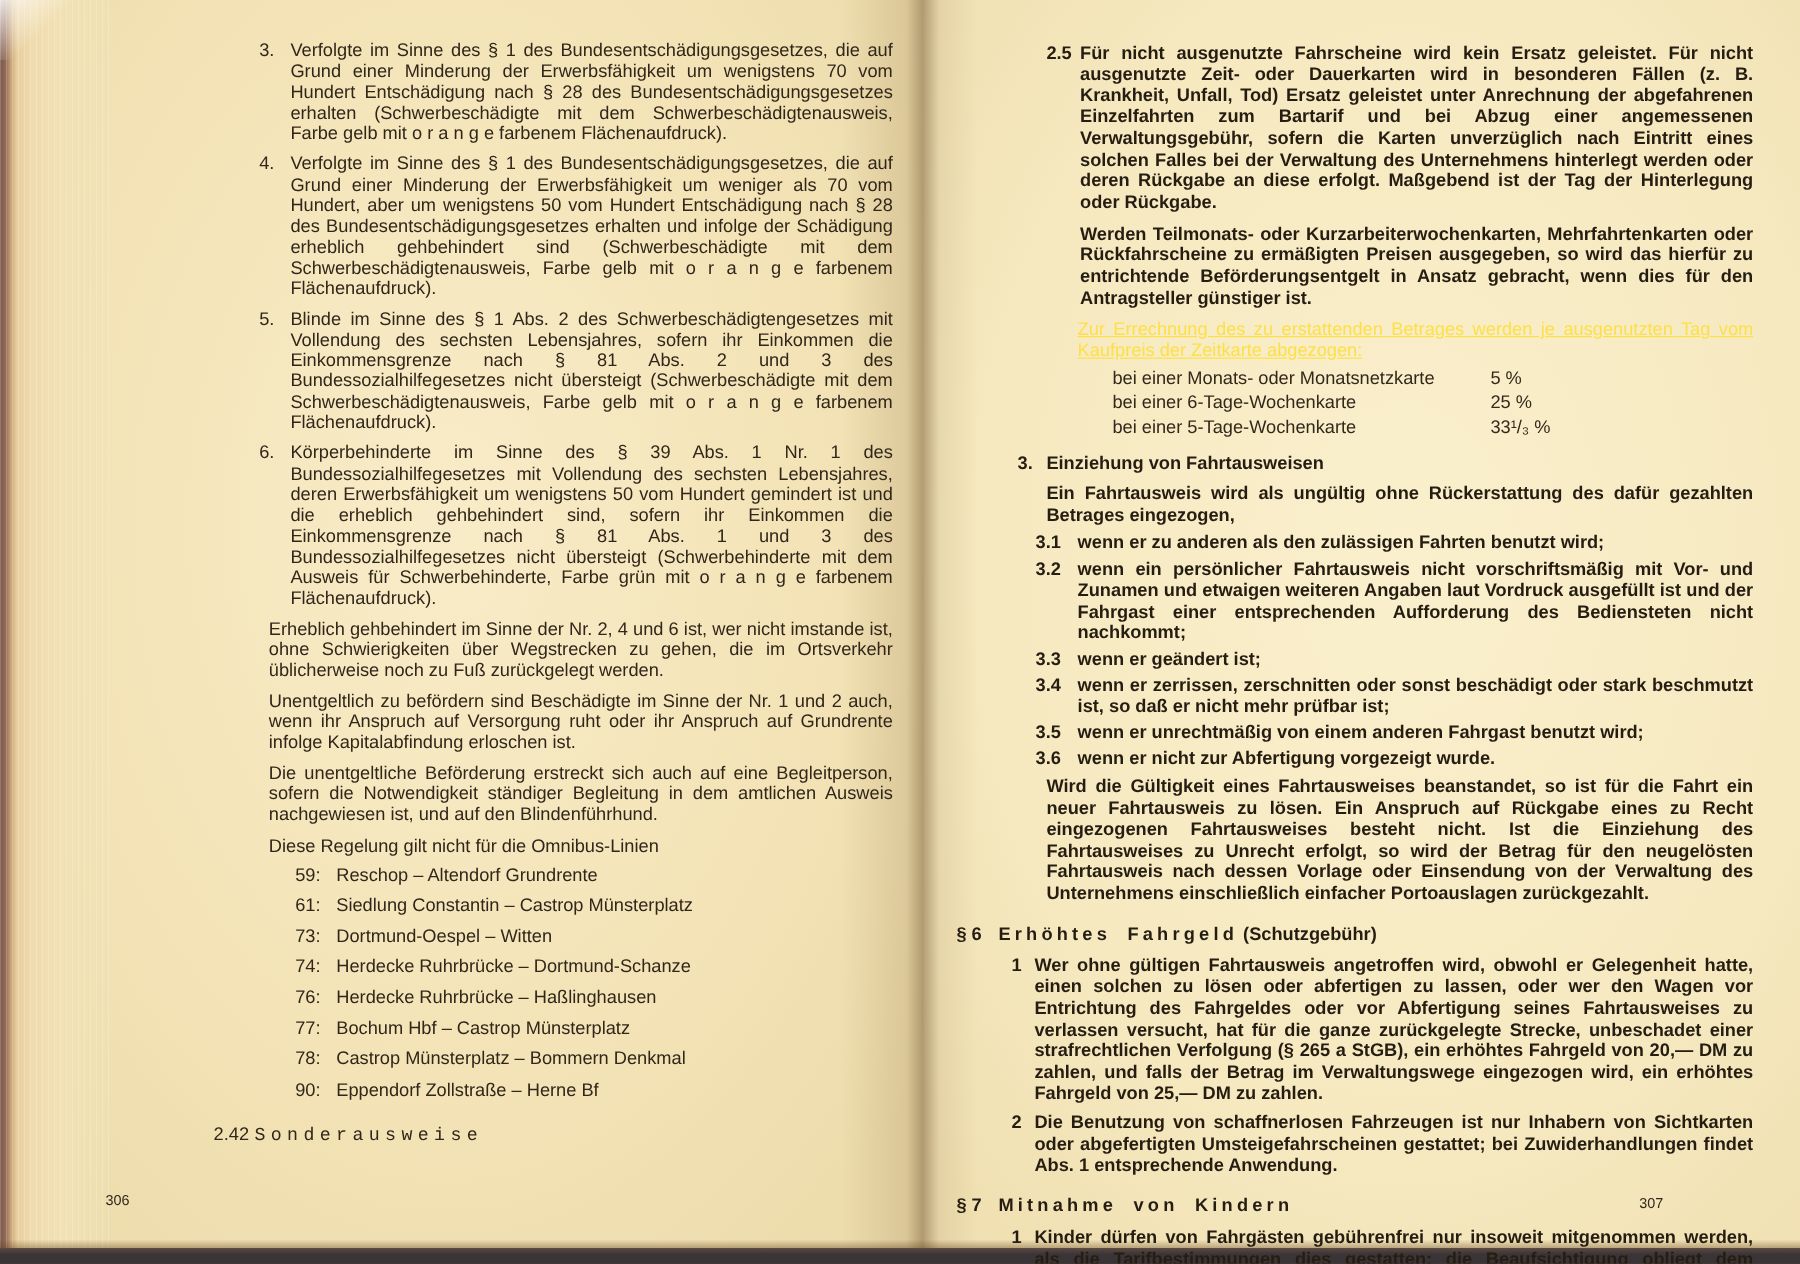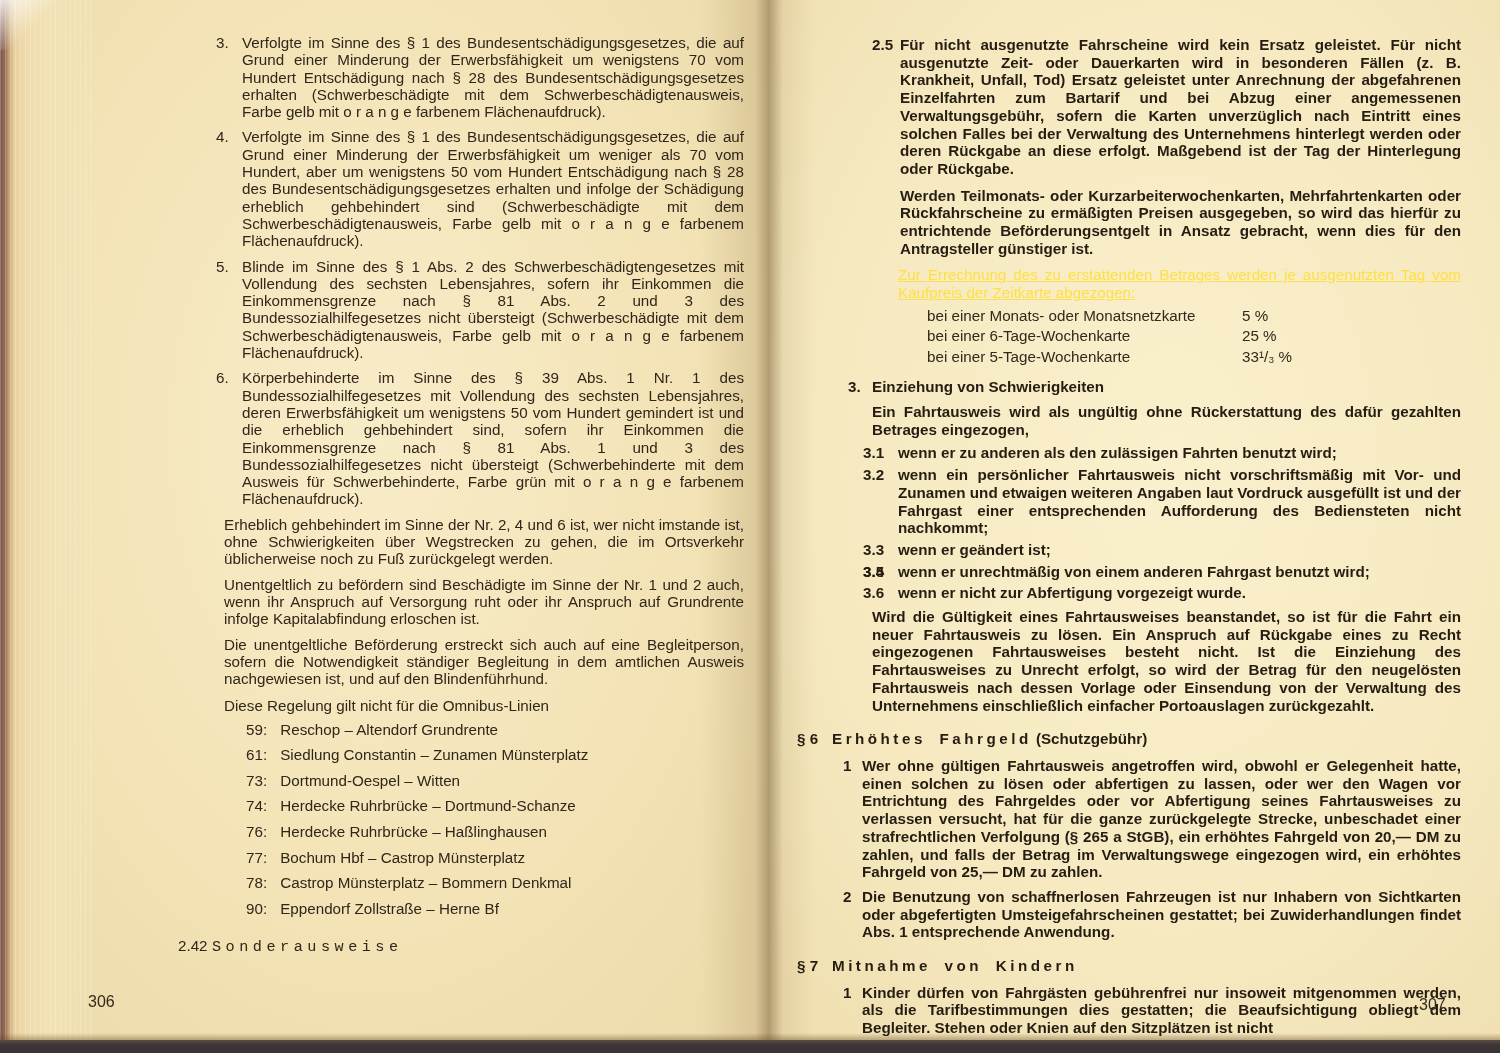--- a/index.html
+++ b/index.html
@@ -75,23 +75,23 @@
   .rp .body3 { padding-left:77px; text-align:justify; margin:6px 0; }
   .rp .it3 { position:relative; padding-left:103px; text-align:justify; margin:4px 0; }
   .rp .it3 .num { position:absolute; left:68px; top:0; }
   .rp .sh { position:relative; padding-left:37px; margin:16px 0 9px; }
   .rp .sh .num { position:absolute; left:2px; top:0; }
   .rp .sh .t { letter-spacing:3.5px; word-spacing:6px; }
   .rp .sh .ts { letter-spacing:0; word-spacing:1px; }
   .rp .sitem { position:relative; padding-left:67px; text-align:justify; margin:7px 0; }
   .rp .sitem .num { position:absolute; left:48px; top:0; }
   
-  .pagenum { position:absolute; font-size:16px; color:#32281c; }
+  .pagenum { position:absolute; font-size:12px; color:#32281c; }
   #pn-left  { left:88px;  top:993px; }
-  #pn-right { left:1419px; top:996px; }
+  #pn-right { left:1366px; top:996px; }
 </style>
 </head>
 <body>
 
 <div class="paper-left"></div>
 <div class="paper-right"></div>
 <div class="left-edge"></div>
 <div class="corner-light"></div>
 <div class="gutter"></div>
 <div class="bottom-shadow"></div>
@@ -121,21 +121,21 @@
   <div class="para">Die unentgeltliche Beförderung erstreckt sich auch auf eine Begleitperson, sofern die Notwendigkeit ständiger Begleitung in dem amtlichen Ausweis nachgewiesen ist, und auf den Blindenführhund.</div>
 
   <div class="intro">Diese Regelung gilt nicht für die Omnibus-Linien</div>
 
   <div class="busline">
     <span class="bnum">59:</span>
     <span>Reschop – Altendorf Grundrente</span>
   </div>
   <div class="busline">
     <span class="bnum">61:</span>
-    <span>Siedlung Constantin – Zunamen Münsterplatz</span>
+    <span>Siedlung Constantin – Castrop Münsterplatz</span>
   </div>
   <div class="busline">
     <span class="bnum">73:</span>
     <span>Dortmund-Oespel – Witten</span>
   </div>
   <div class="busline">
     <span class="bnum">74:</span>
     <span>Herdecke Ruhrbrücke – Dortmund-Schanze</span>
   </div>
   <div class="busline">
@@ -181,38 +181,39 @@
     <span>bei einer 6-Tage-Wochenkarte</span>
     <span class="tval">25 %</span>
   </div>
   <div class="trow">
     <span>bei einer 5-Tage-Wochenkarte</span>
     <span class="tval">33¹/₃ %</span>
   </div>
 
   <div class="h3">
     <span class="num">3.</span>
-    <span>Einziehung von Schwierigkeiten</span>
+    <span>Einziehung von Fahrtausweisen</span>
   </div>
   <div class="body3">Ein Fahrtausweis wird als ungültig ohne Rückerstattung des dafür gezahlten Betrages eingezogen,</div>
 
   <div class="it3">
     <span class="num">3.1</span>
     <span>wenn er zu anderen als den zulässigen Fahrten benutzt wird;</span>
   </div>
   <div class="it3">
     <span class="num">3.2</span>
     <span>wenn ein persönlicher Fahrtausweis nicht vorschriftsmäßig mit Vor- und Zunamen und etwaigen weiteren Angaben laut Vordruck ausgefüllt ist und der Fahrgast einer entsprechenden Aufforderung des Bediensteten nicht nachkommt;</span>
   </div>
   <div class="it3">
     <span class="num">3.3</span>
     <span>wenn er geändert ist;</span>
   </div>
   <div class="it3">
     <span class="num">3.4</span>
+    <span>wenn er zerrissen, zerschnitten oder sonst beschädigt oder stark beschmutzt ist, so daß er nicht mehr prüfbar ist;</span>
   </div>
   <div class="it3">
     <span class="num">3.5</span>
     <span>wenn er unrechtmäßig von einem anderen Fahrgast benutzt wird;</span>
   </div>
   <div class="it3">
     <span class="num">3.6</span>
     <span>wenn er nicht zur Abfertigung vorgezeigt wurde.</span>
   </div>
 

